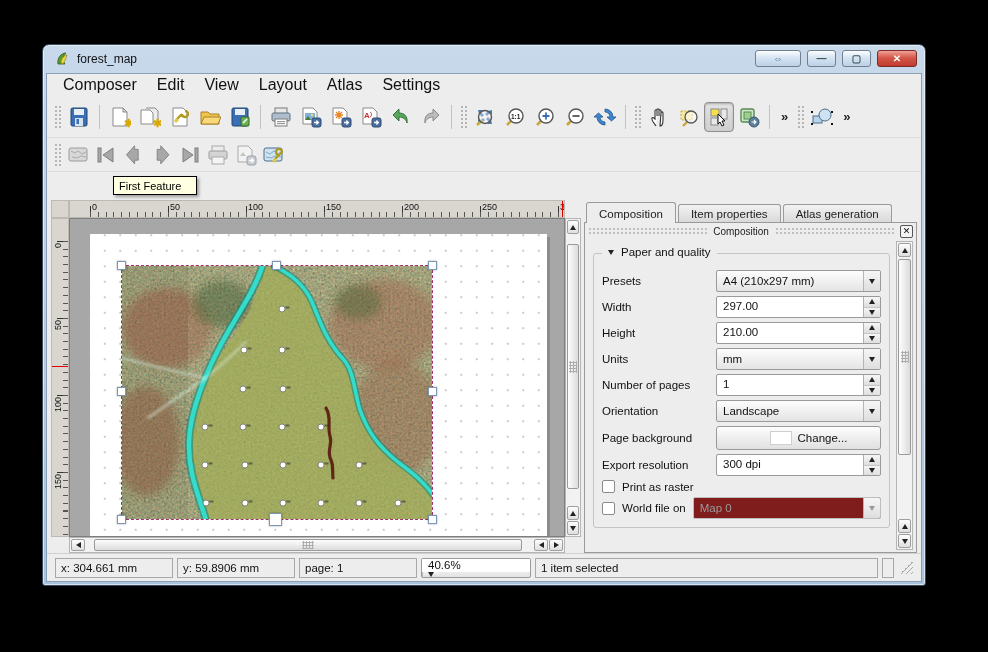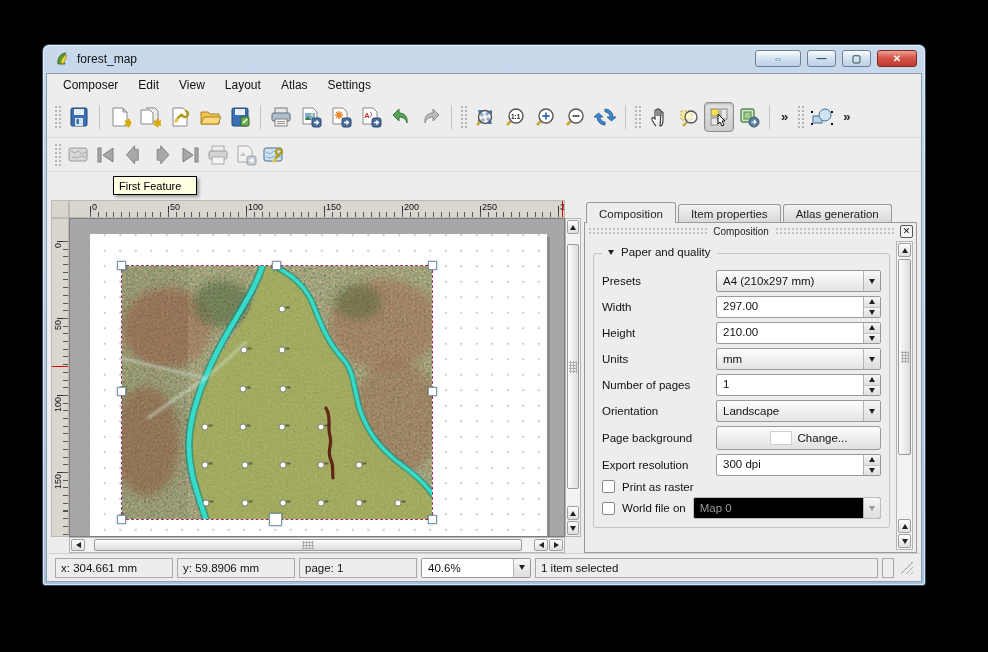--- a/index.html
+++ b/index.html
@@ -19,21 +19,21 @@
           background:linear-gradient(#fbfdfe,#d6e4f2 45%,#bcd0e6); display:flex; align-items:center;
           justify-content:center; font-size:10px; color:#355; }
   .wbtn.close { background:linear-gradient(#f0a296,#d4574a 45%,#c03a2e); color:#fff; border-color:#7c2c24; }
   .glyph { font-weight:bold; line-height:1; }
 
   #content { position:absolute; left:3px; right:3px; top:28px; bottom:3px; background:#ededed;
              border:1px solid #8ba0b5; overflow:hidden; }
 
   
   #menubar { height:22px; display:flex; align-items:center; padding-left:6px; background:#ededed; }
-  .menu-item { padding:3px 10px; font-size:12px; color:#111; }
+  .menu-item { padding:3px 10px; font-size:16px; color:#111; }
   .toolbar { display:flex; align-items:center; height:42px; padding-left:4px; background:#ededed;
              border-bottom:1px solid #dcdcdc; }
   #toolbar2 { height:34px; }
   .tbtn { width:30px; height:30px; display:flex; align-items:center; justify-content:center; }
   #toolbar2 .tbtn { width:28px; height:26px; }
   .tbtn.pressed { border:1px solid #8f8f8f; border-radius:4px;
                   background:linear-gradient(#e3e3e3,#cfcfcf); box-shadow:inset 0 1px 2px rgba(0,0,0,.25); }
   .tsep { width:1px; height:24px; background:#c2c2c2; margin:0 5px; }
   .thandle { width:7px; height:24px; margin:0 3px;
              background-image:radial-gradient(#b5b5b5 1px, transparent 1.4px);
@@ -115,42 +115,42 @@
            padding:16px 8px 8px 8px; }
   .group-title { position:absolute; top:-8px; left:8px; background:#ededed; padding:0 6px;
                  display:flex; align-items:center; gap:7px; font-size:11.5px; color:#111; }
   .form { display:grid; grid-template-columns:106px 1fr; column-gap:8px; row-gap:4px; align-items:center; }
   .flabel { font-size:11.5px; color:#111; }
   .combo { display:flex; align-items:center; height:22px; border:1px solid #9a9a9a; border-radius:2px;
            background:linear-gradient(#fdfdfd,#e4e4e4); font-size:11.5px; color:#111; overflow:hidden; }
   .combo .cval { padding:0 6px; flex:1; white-space:nowrap; }
   .combo .cbtn { width:17px; align-self:stretch; border-left:1px solid #b5b5b5;
                  background:linear-gradient(#f6f6f6,#dedede); display:flex; align-items:center; justify-content:center; }
-  .combo.disabled { background:#000000; color:#9a9a9a; border-color:#bdbdbd; }
+  .combo.disabled { background:#7f1d1d; color:#9a9a9a; border-color:#bdbdbd; }
   .spin { display:flex; height:22px; border:1px solid #9a9a9a; border-radius:2px; background:#fff;
           font-size:11.5px; color:#111; overflow:hidden;justify-content:flex-end; }
   .spin .sval { flex:1; padding:3px 6px; }
   .spin .sbtns { width:17px; display:flex; flex-direction:column; border-left:1px solid #b0b0b0; }
   .spin .sbtns > div { flex:1; display:flex; align-items:center; justify-content:center;
                        background:linear-gradient(#f6f6f6,#dedede); }
   .spin .sbtns > div:first-child { border-bottom:1px solid #c6c6c6; }
   .pushbtn { height:24px; border:1px solid #9a9a9a; border-radius:3px;
              background:linear-gradient(#fdfdfd,#e0e0e0); display:flex; align-items:center;
              justify-content:center; gap:6px; font-size:11.5px; color:#111;padding-left:20px; }
   .swatch { width:22px; height:14px; background:#fff; border:1px solid #cfcfcf; }
   .checkrow { grid-column:1 / span 2; display:flex; align-items:center; gap:7px; font-size:11.5px; color:#111; }
   .checkbox { width:13px; height:13px; background:#fff; border:1px solid #8a8a8a; border-radius:2px; }
   .checkrow .combo { flex:1; }
 
   
   #statusbar { position:absolute; left:0; right:0; bottom:0; height:28px; background:#ededed;
                border-top:1px solid #d0d0d0; display:flex; align-items:center; padding:2px 8px; gap:4px; }
   .spanel { height:20px; border:1px solid #a8a8a8; background:#ededed; font-size:11.5px; color:#111;
             display:flex; align-items:center; padding:0 5px; }
-  #zoom-combo { height:20px; width:110px; }
+  #zoom-combo { height:20px; width:110px;flex-direction:column; }
   #resize-grip { width:13px; height:13px; margin-left:2px;
       background:linear-gradient(135deg, transparent 0 50%, #aaa 50% 55%, transparent 55% 70%, #aaa 70% 75%, transparent 75% 90%, #aaa 90% 95%, transparent 95%); }
 
   
   #tooltip { position:absolute; left:113px; top:176px; width:84px; height:19px; background:#ffffe1;
              border:1px solid #000; font-size:11px; color:#000; display:flex; align-items:center;
              padding-left:5px; z-index:50; box-shadow:2px 2px 3px rgba(0,0,0,.35); }
 
   svg { display:block; }
 </style>

